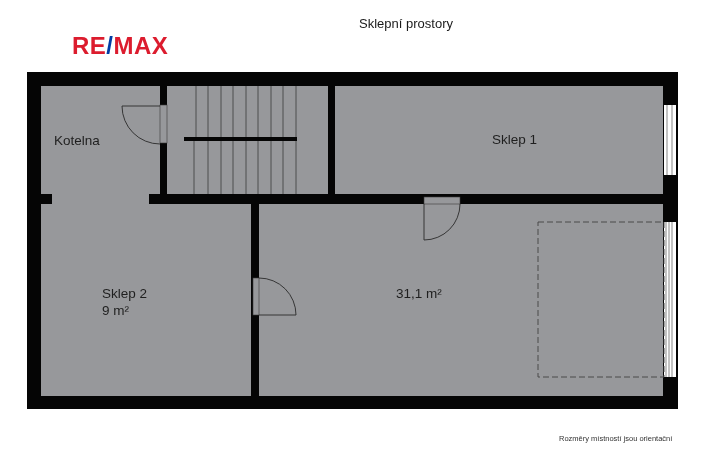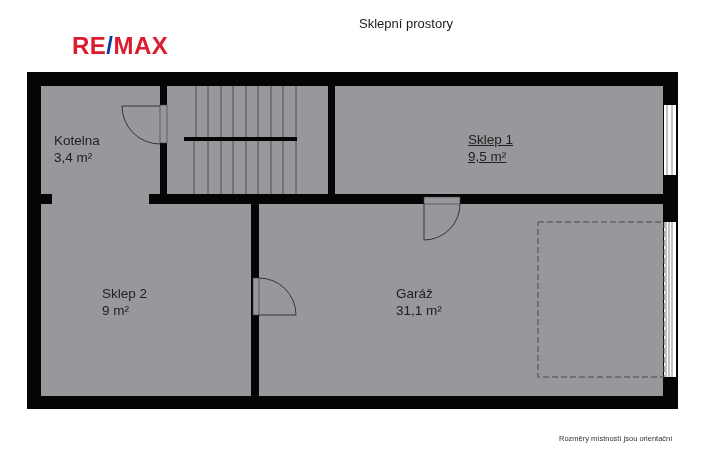--- a/index.html
+++ b/index.html
@@ -76,28 +76,25 @@
     <line x1="666" y1="222" x2="666" y2="377" stroke="#555" stroke-width="0.7"></line>
     <line x1="669" y1="222" x2="669" y2="377" stroke="#555" stroke-width="0.7"></line>
     <line x1="672" y1="222" x2="672" y2="377" stroke="#555" stroke-width="0.7"></line>
   </g>
 
   <rect x="538" y="222" width="126" height="155" fill="none" stroke="#4a4a4a" stroke-width="1" stroke-dasharray="6,3"></rect>
 </svg>
 
 <div class="room-label" style="left:54px; top:132px; width:90px;">
   <div>Kotelna</div>
-  <div>3,4 m²</div>
 </div>
-<div class="room-label" style="left:468px; top:131px; width:90px;text-decoration:underline;">
+<div class="room-label" style="left:492px; top:131px; width:90px;">
   <div>Sklep 1</div>
-  <div>9,5 m²</div>
 </div>
 <div class="room-label" style="left:102px; top:285px; width:90px;">
   <div>Sklep 2</div>
   <div>9 m²</div>
 </div>
 <div class="room-label" style="left:396px; top:285px; width:90px;">
-  <div>Garáž</div>
   <div>31,1 m²</div>
 </div>
 
 <div class="note">Rozměry místností jsou orientační</div>
 
 </body></html>

